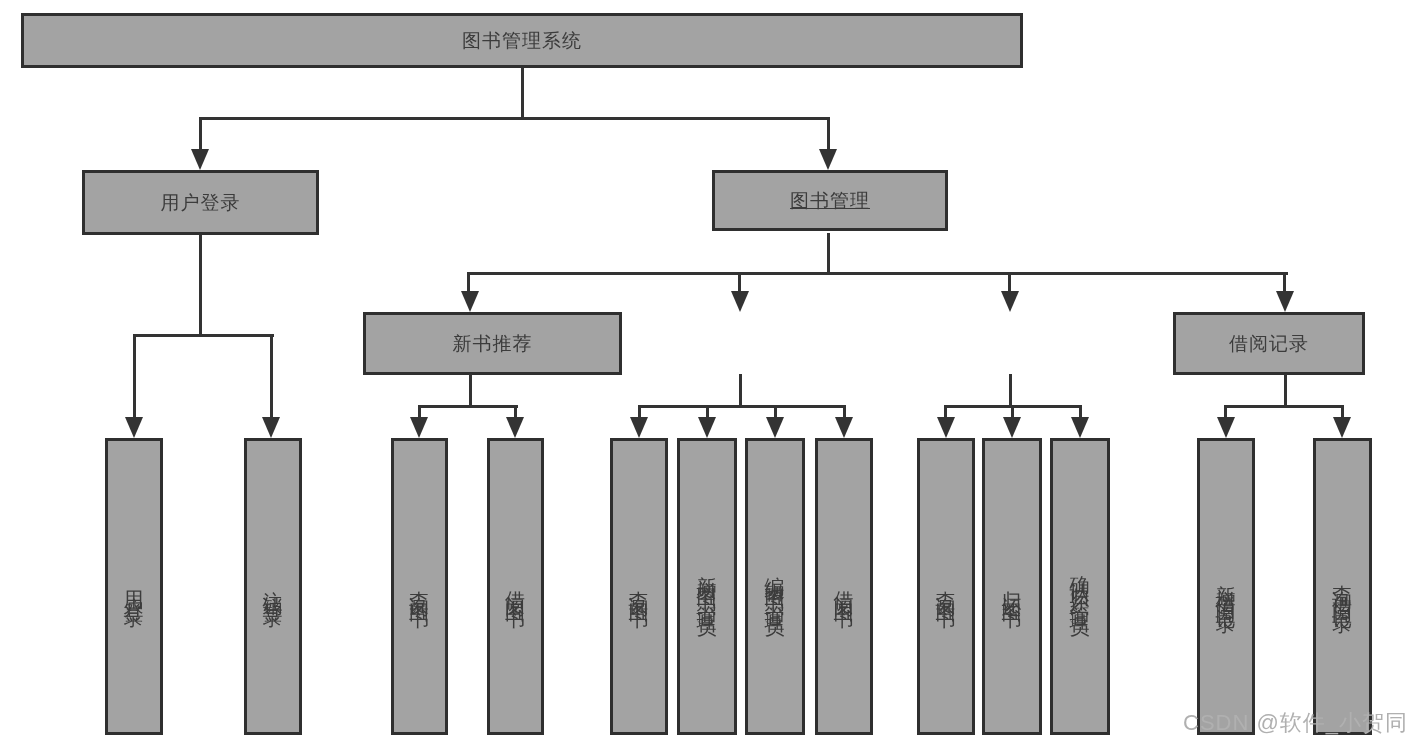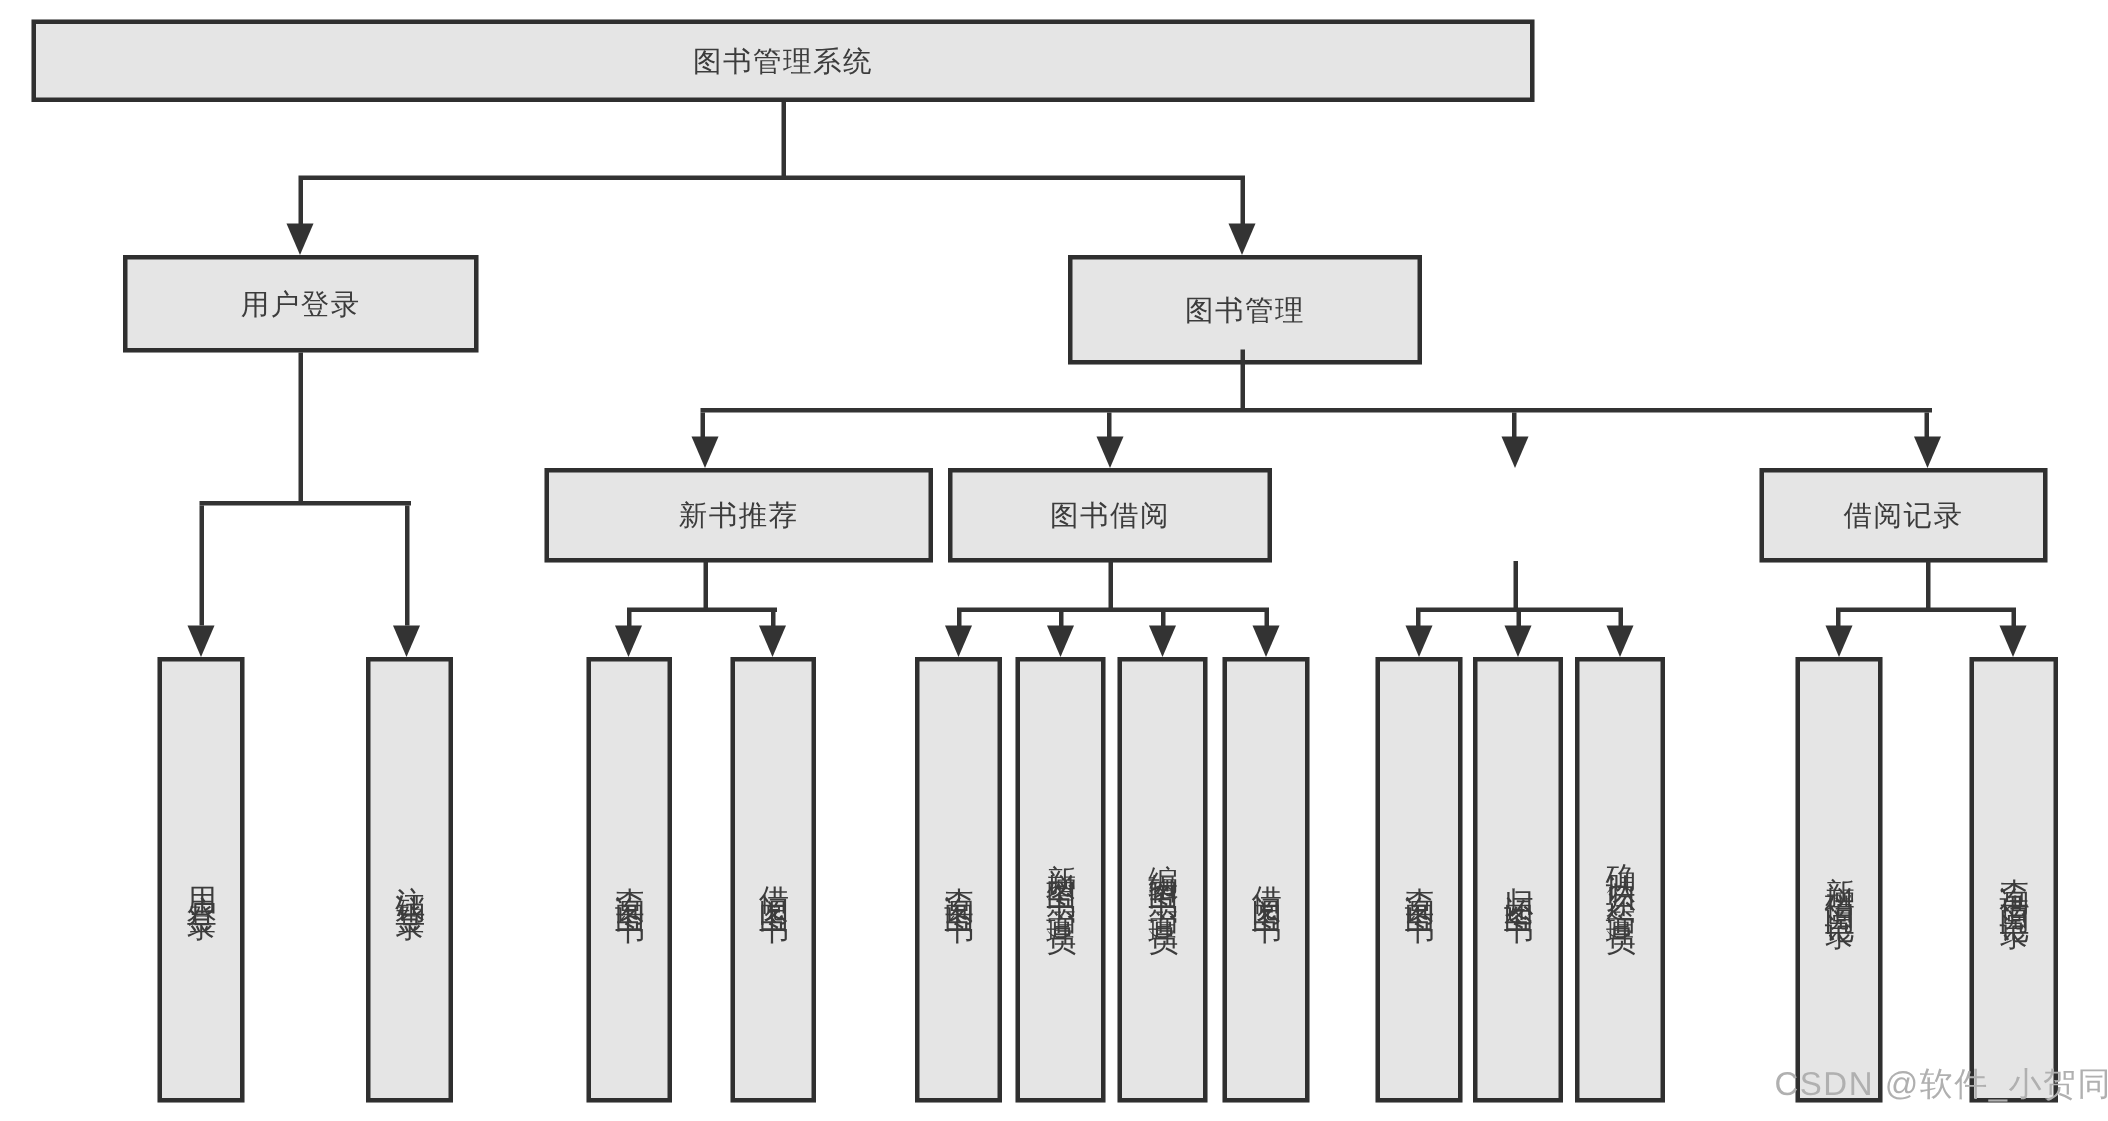--- a/index.html
+++ b/index.html
@@ -15,21 +15,21 @@
     width:1405px;height:747px;
     background:var(--bg);
     font-family:"Liberation Sans","DejaVu Sans",sans-serif;
     color:var(--text);
     overflow:hidden;
   }
   .box{
     position:absolute;
     box-sizing:border-box;
     border:3px solid var(--border);
-    background:#e5e5e5;
+    background:#a3a3a3;
     display:flex;
     align-items:center;
     justify-content:center;
   }
   .h-label{
     font-size:19px;
     letter-spacing:1px;
     white-space:nowrap;
   }
   .v-label{
@@ -64,29 +64,26 @@
 
 <div id="canvas">
 
   <div class="box" style="left:21px;top:13px;width:1002px;height:55px;">
     <span class="h-label">图书管理系统</span>
   </div>
 
   <div class="box" style="left:82px;top:170px;width:237px;height:65px;">
     <span class="h-label">用户登录</span>
   </div>
-  <div class="box" style="left:712px;top:170px;width:236px;height:73px;">
+  <div class="box" style="left:712px;top:170px;width:236px;height:61px;text-decoration:underline;">
     <span class="h-label">图书管理</span>
   </div>
 
   <div class="box" style="left:363px;top:312px;width:259px;height:63px;">
     <span class="h-label">新书推荐</span>
-  </div>
-  <div class="box" style="left:632px;top:312px;width:216px;height:63px;">
-    <span class="h-label">图书借阅</span>
   </div>
   <div class="box" style="left:1173px;top:312px;width:192px;height:63px;">
     <span class="h-label">借阅记录</span>
   </div>
 
   <div class="box" style="left:105px;top:438px;width:58px;height:297px;">
     <span class="v-label">用户登录</span>
   </div>
   <div class="box" style="left:244px;top:438px;width:58px;height:297px;">
     <span class="v-label">注销登录</span>

